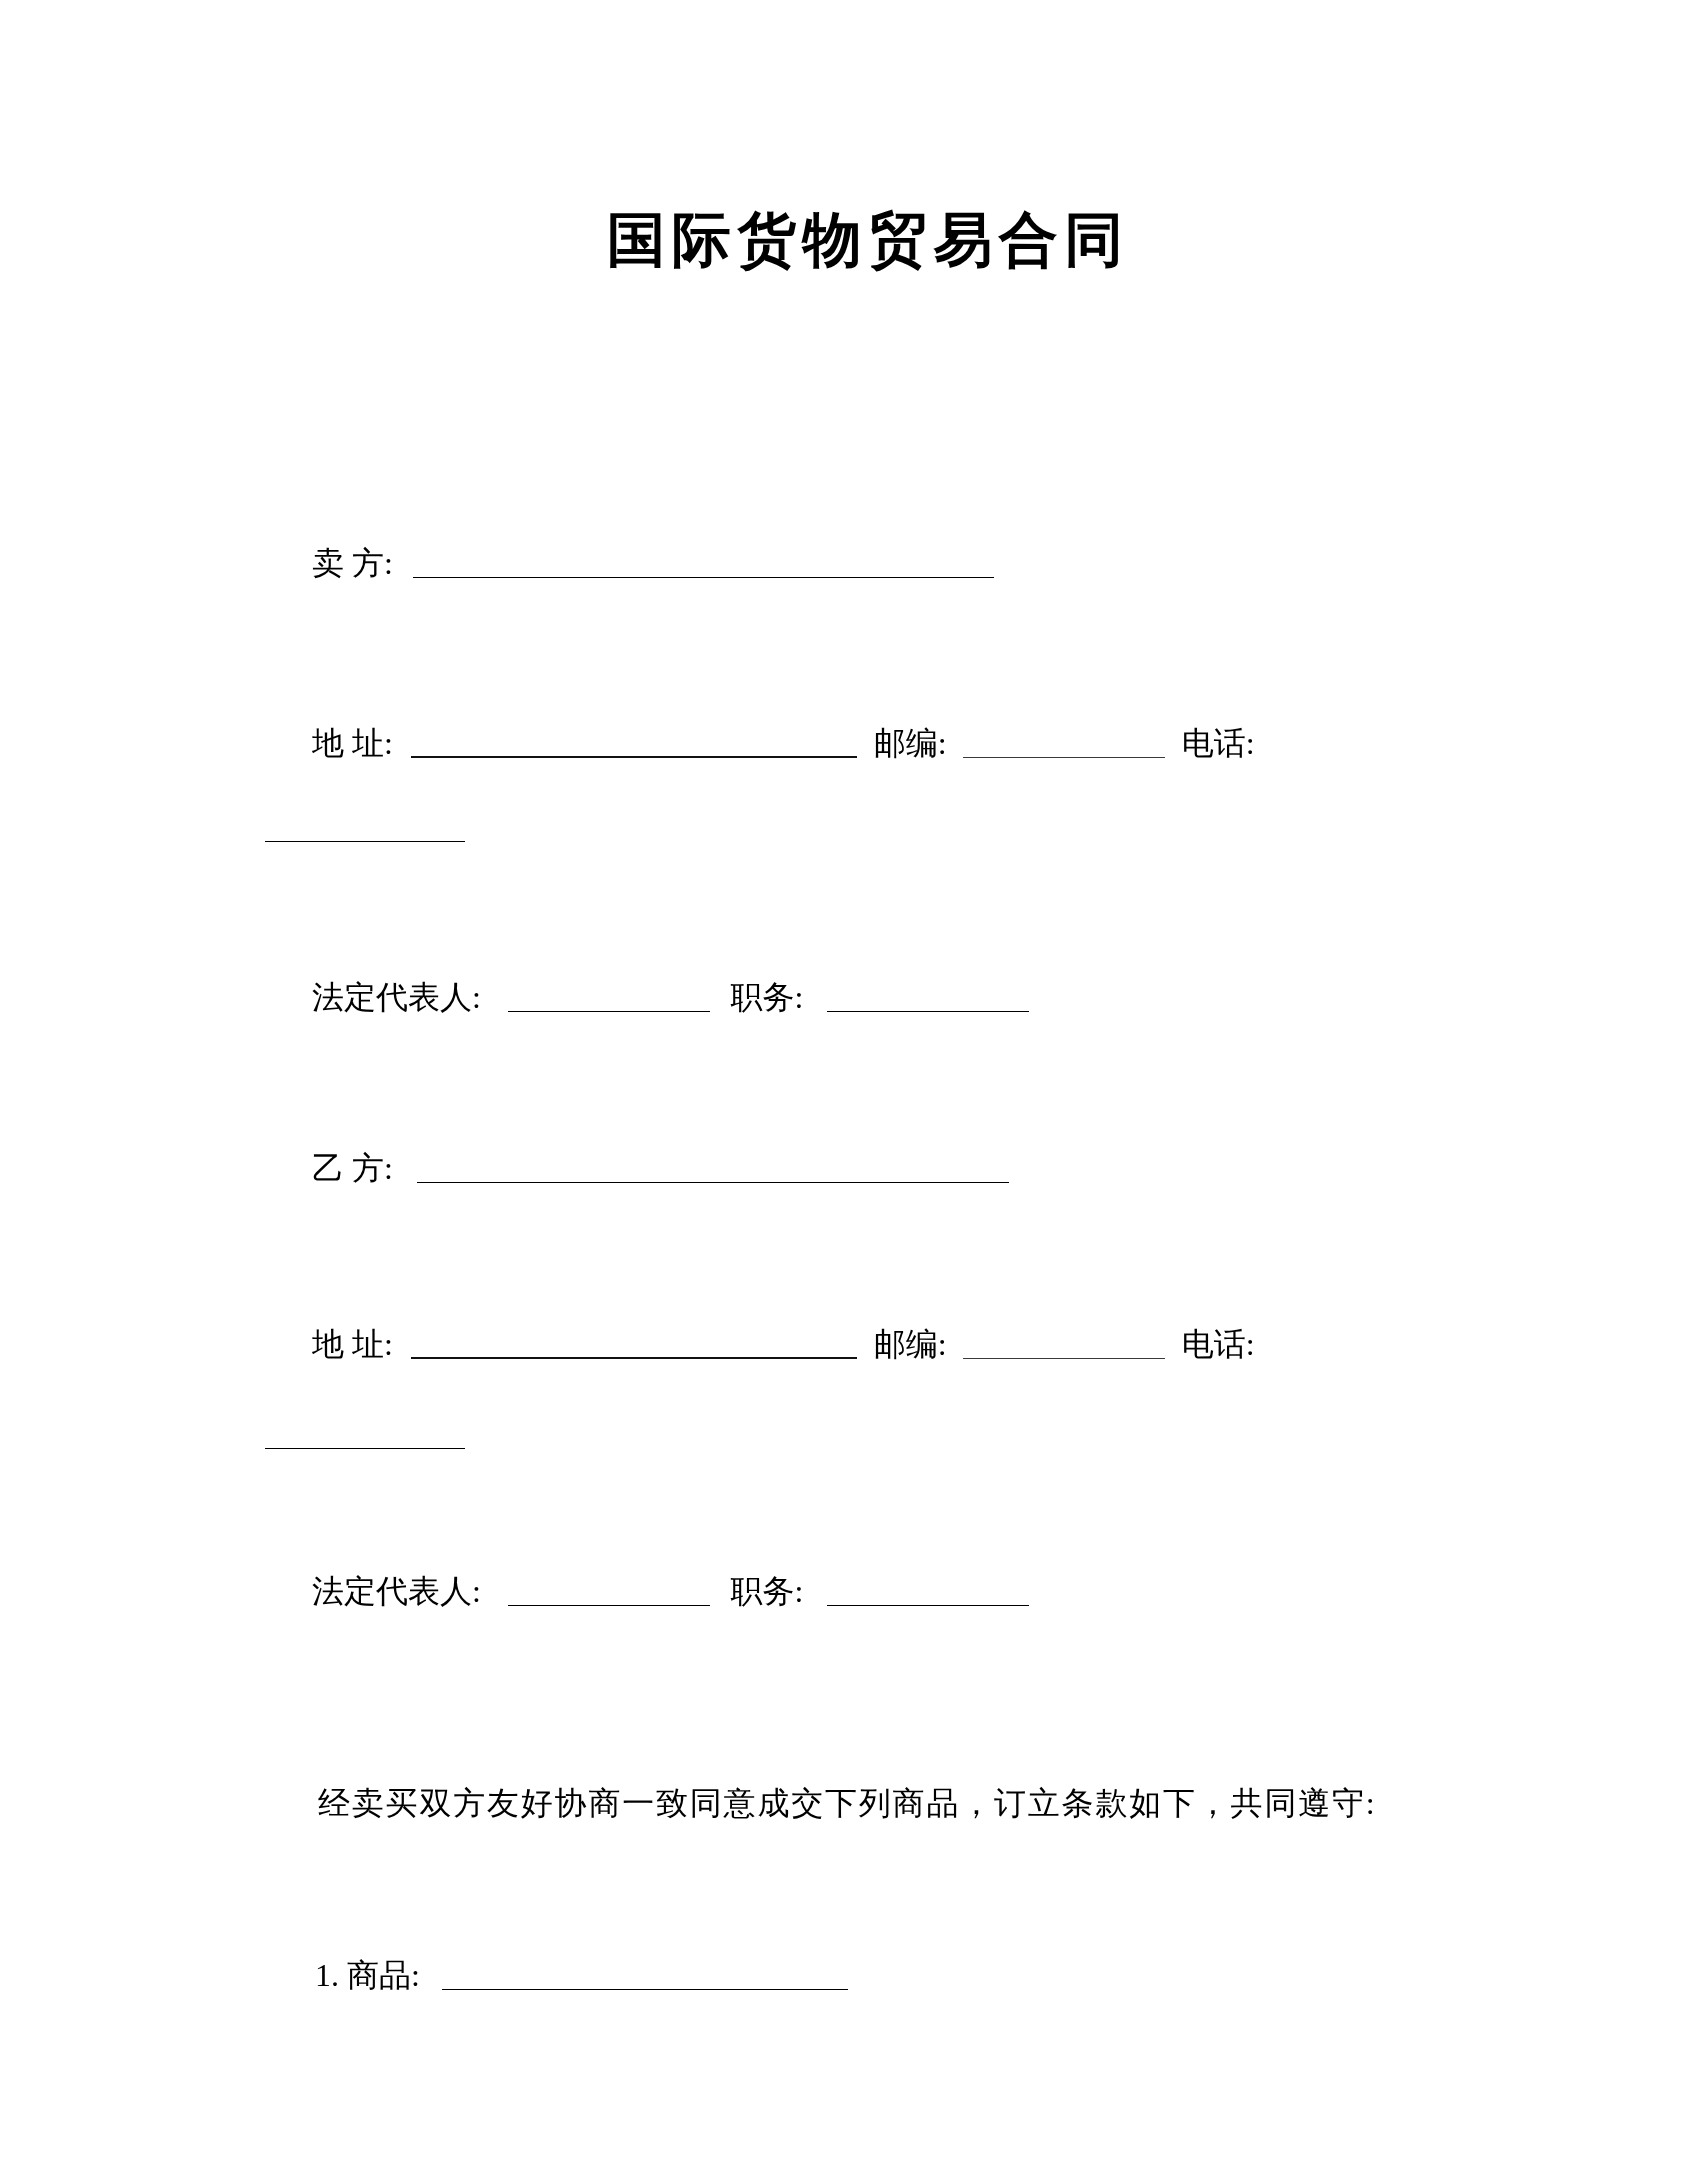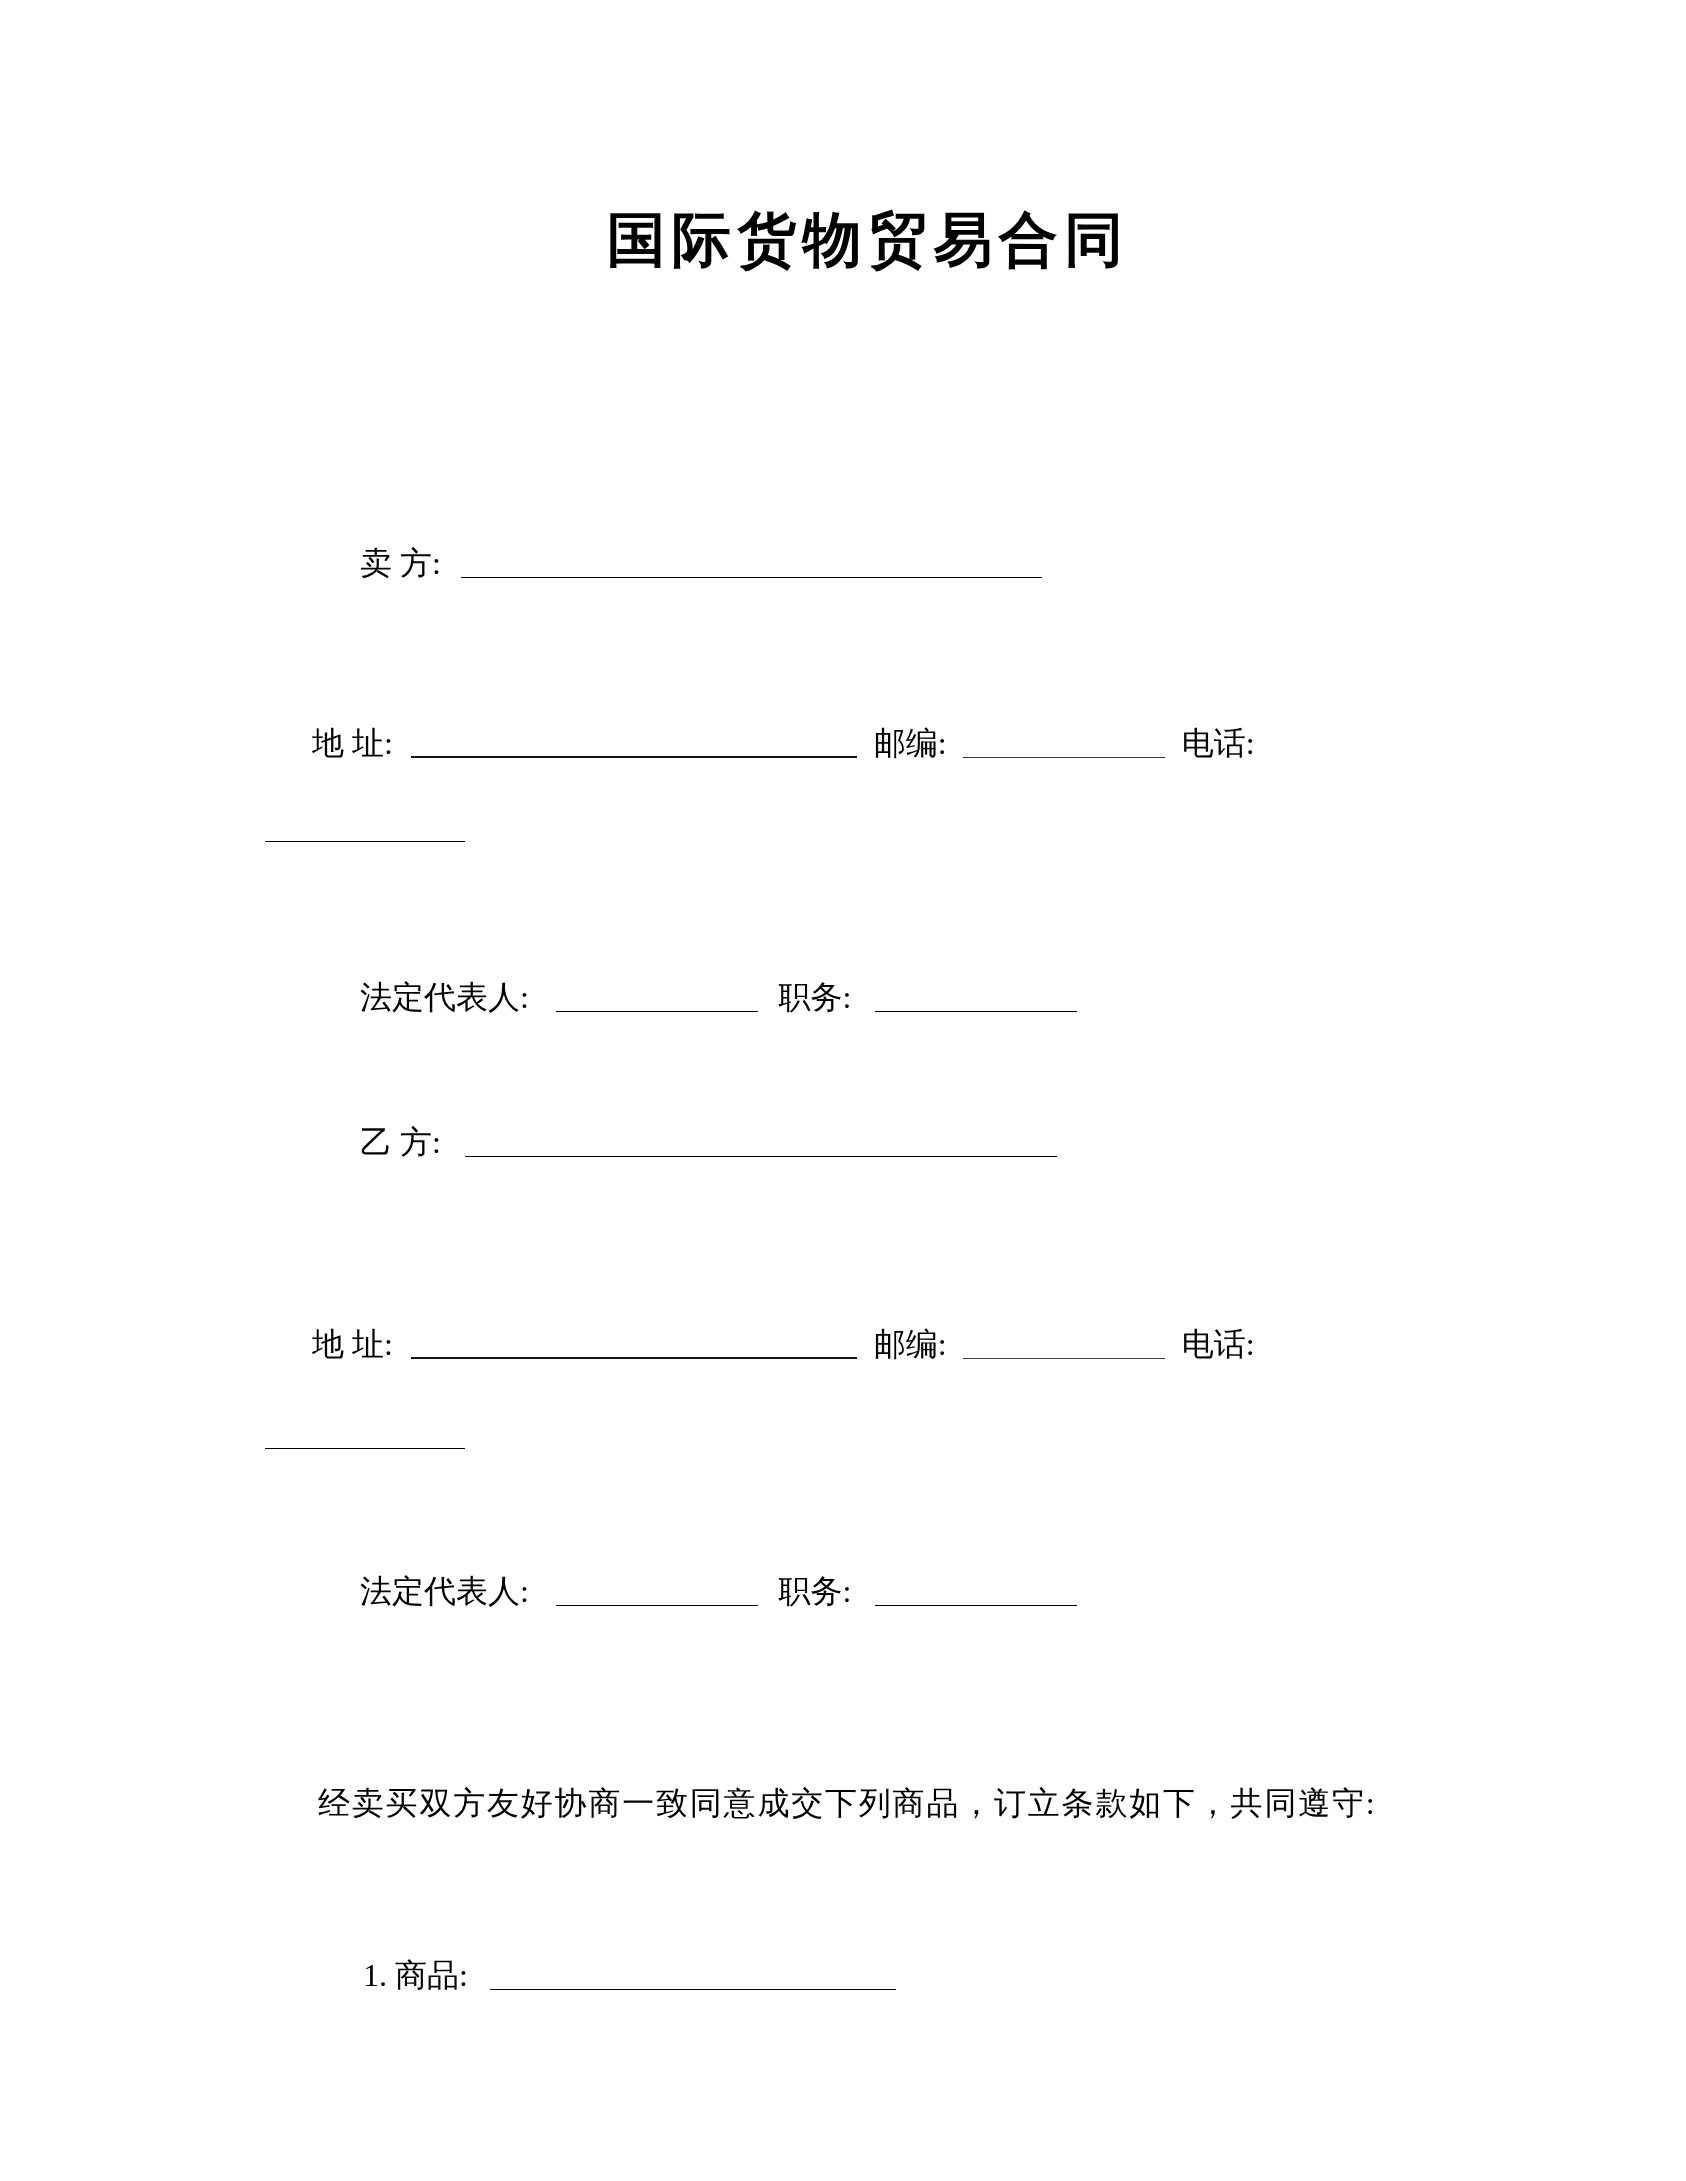--- a/index.html
+++ b/index.html
@@ -28,21 +28,20 @@
     font-size: 59px;
     letter-spacing: 6.4px;
     line-height: 68px;
     white-space: nowrap;
     padding-left: 25px;
   }
   .row {
     position: absolute;
     line-height: 37px;
     white-space: nowrap;
-    margin-left: 48px;
   }
   .wrap-row {
     position: absolute;
     white-space: normal;
   }
   .blank {
     display: inline-block;
     height: 5.5px;
     position: relative;
     top: 3.7px;
@@ -58,21 +57,21 @@
   .intro-par {
     position: absolute;
     letter-spacing: 1.8px;
     line-height: 40px;
     white-space: nowrap;
   }
   
   #seller-row   { left: 312px; top: 545px;  }
   #address-row-1{ left: 248px; top: 701px;  width: 1186px; text-indent: 64px; line-height: 84px; }
   #legal-rep-row-1 { left: 312px; top: 979px; }
-  #party-b-row  { left: 312px; top: 1124px; }
+  #party-b-row  { left: 312px; top: 1150px; }
   #address-row-2{ left: 248px; top: 1299px; width: 1186px; text-indent: 64px; line-height: 90px; }
   #legal-rep-row-2 { left: 312px; top: 1573px; }
   #intro-par    { left: 318px; top: 1746px; margin-top: 37px; }
   #item-1-row   { left: 315px; top: 1957px; }
 </style>
 </head>
 <body>
 
 <div class="page">
 

